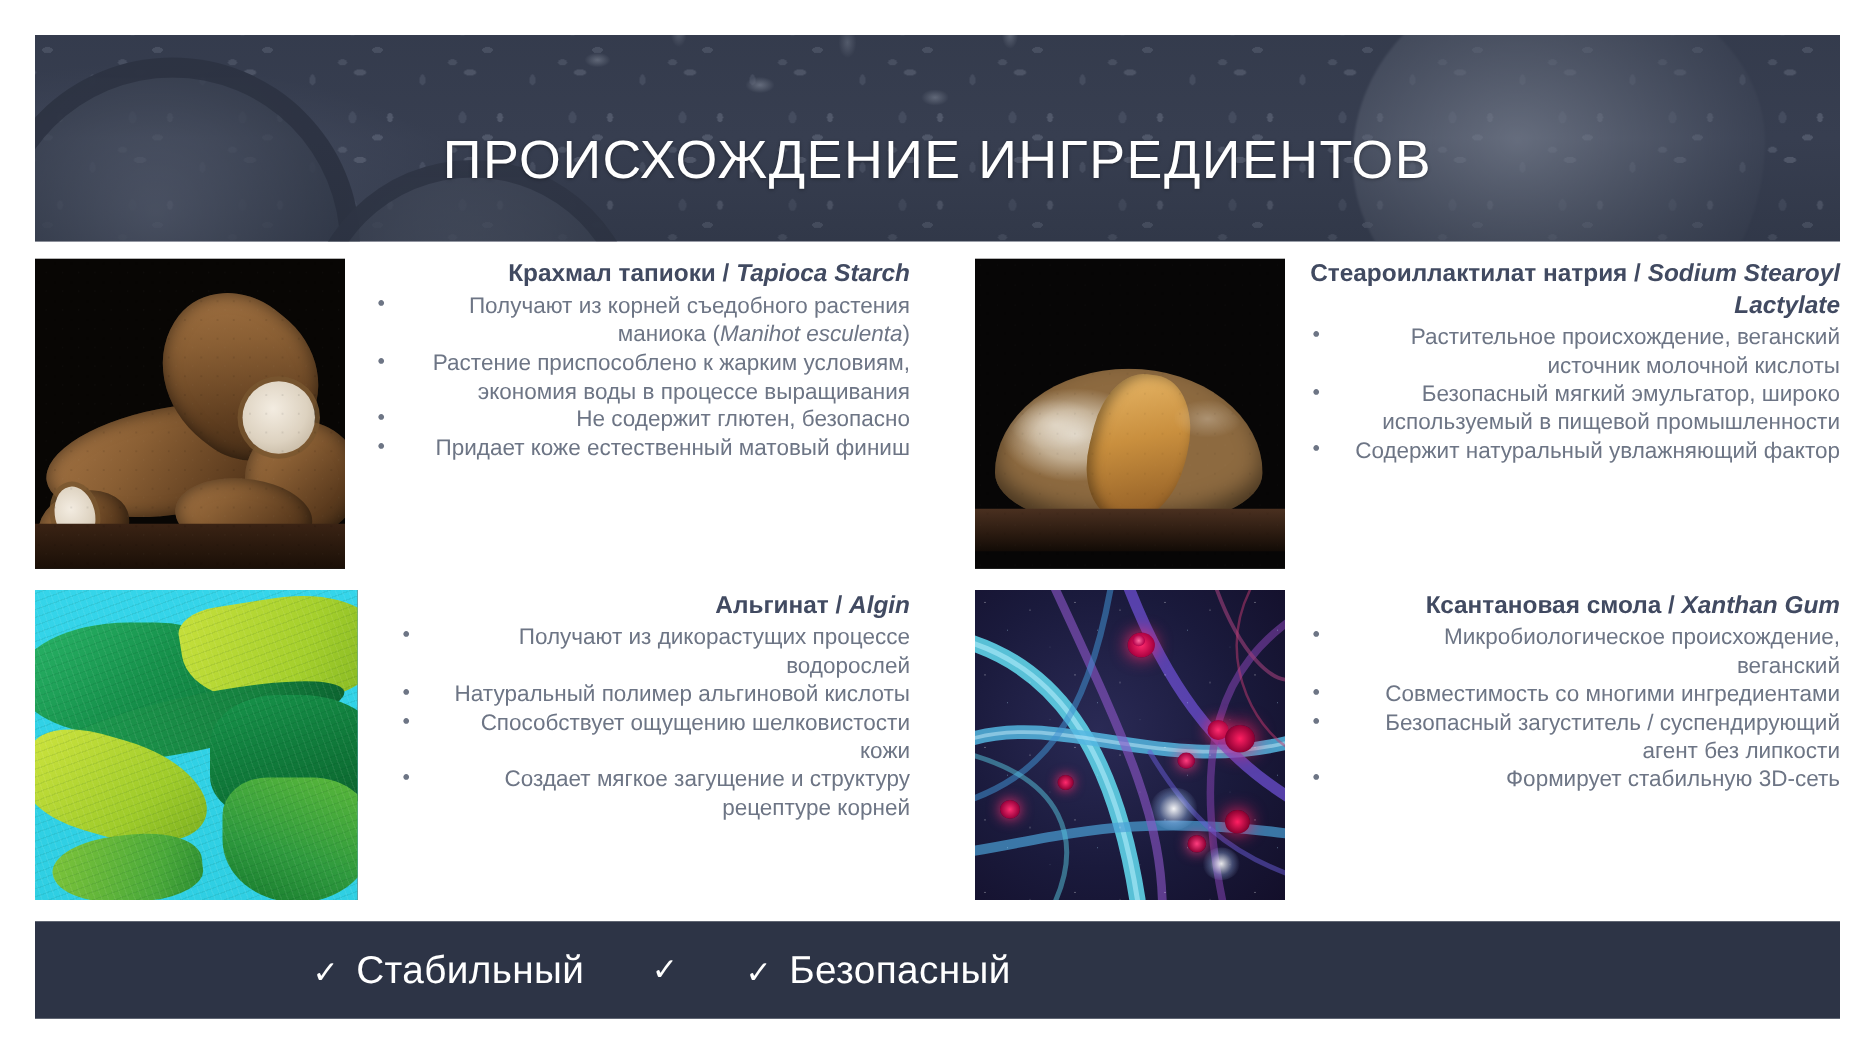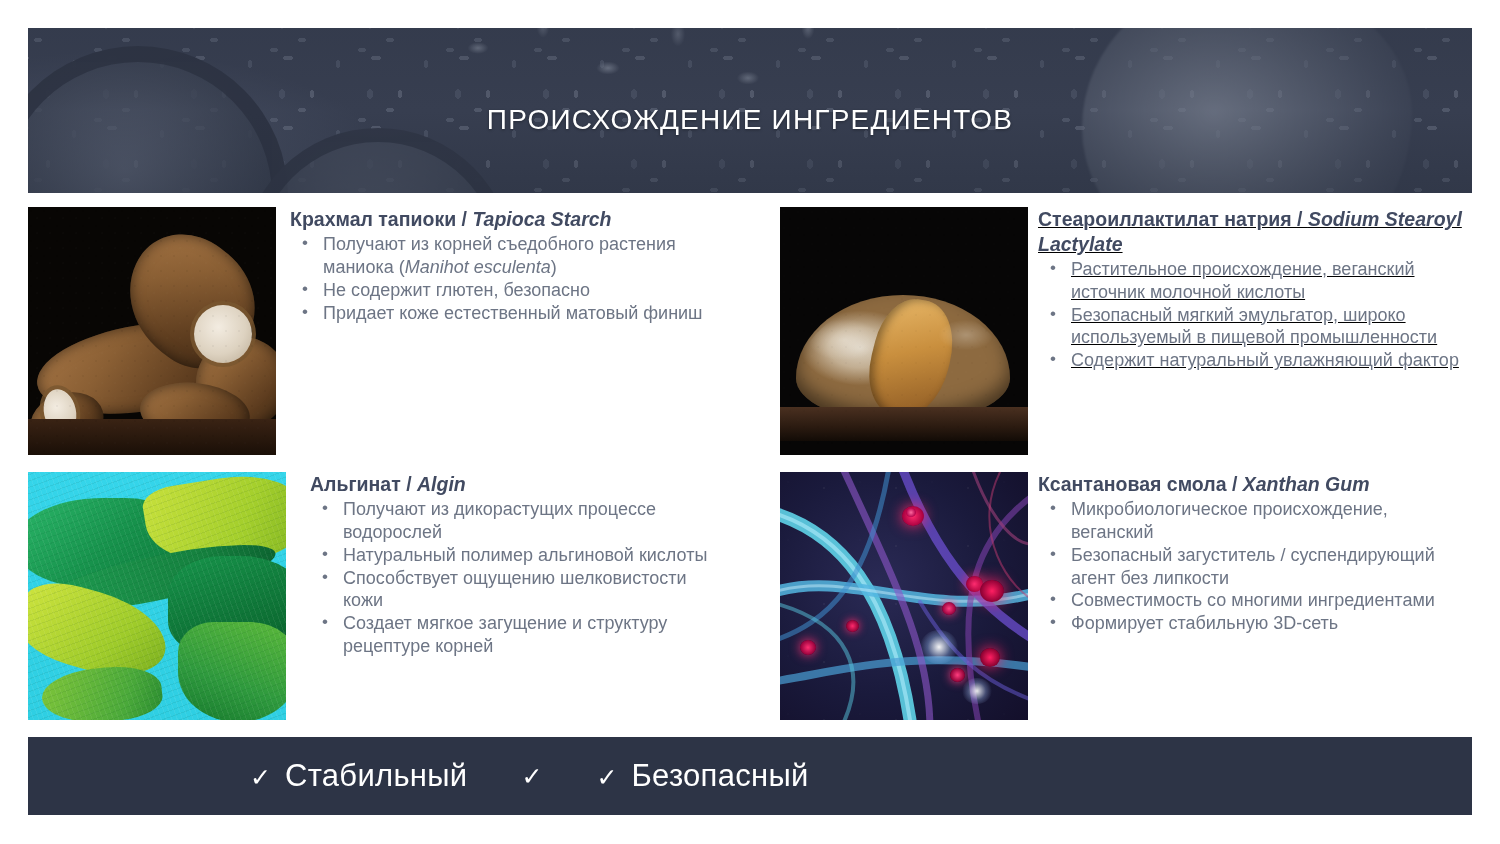--- a/index.html
+++ b/index.html
@@ -70,29 +70,29 @@
       radial-gradient(ellipse 10px 17px at 360px 20px, rgba(190,198,212,.75), transparent 65%);
   }
   .banner-tint {
     position: absolute; inset: 0;
     background: linear-gradient(180deg, rgba(52,59,76,.62) 0%, rgba(57,64,82,.50) 50%, rgba(47,54,70,.66) 100%);
   }
   .banner-title {
     position: absolute; left: 0; right: 0; top: 76px;
     text-align: center;
     color: #ffffff;
-    font-size: 28px;
+    font-size: 43px;
     font-weight: 300;
     letter-spacing: 1.2px;
     white-space: nowrap;
     text-shadow: 0 1px 3px rgba(0,0,0,.35);
   }
 
   
-  .cards { position: absolute; left: 28px; top: 207px; width: 1444px; height: 515px; }
+  .cards { position: absolute; left: 28px; top: 207px; width: 1444px; height: 515px; text-align: right; }
   .card { position: absolute; display: flex; }
   .card-img {
     position: relative; flex: 0 0 auto; overflow: hidden;
     background: #000;
   }
   .card-body { flex: 1 1 auto; padding-left: 12px; }
   .card-title {
     color: #414a61; font-size: 19.5px; font-weight: 700; line-height: 1.28;
     margin-bottom: 1px;
   }
@@ -113,21 +113,21 @@
   #card-sls     { left: 752px; top: 0px;   width: 692px; }
   #card-algin   { left: 0px;   top: 265px; width: 700px; }
   #card-xanthan { left: 752px; top: 265px; width: 692px; }
 
   #card-tapioca .card-img, #card-sls .card-img,
   #card-xanthan .card-img { width: 248px; height: 248px; }
   #card-algin .card-img { width: 258px; height: 248px; }
 
   #card-tapioca .card-body { padding-left: 14px; }
   #card-algin   .card-body { padding-left: 24px; }
-  #card-sls     .card-body { padding-left: 10px; text-decoration: underline; }
+  #card-sls     .card-body { padding-left: 10px; }
   #card-xanthan .card-body { padding-left: 10px; }
 
   
   .ph-cassava { position: absolute; inset: 0; background: #080604; }
   .ph-cassava .root {
     position: absolute; border-radius: 50%;
     background: linear-gradient(135deg, #a97847 0%, #8a5f34 35%, #5e3d1f 70%, #3a2512 100%);
     box-shadow: inset 0 0 14px rgba(0,0,0,.55);
   }
   .ph-cassava .r1 { left: 8px; top: 118px; width: 214px; height: 86px; transform: rotate(-9deg); }
@@ -299,20 +299,21 @@
           <div class="cut c1"></div>
             <div class="cut c2"></div>
           <div class="table"></div>
             <div class="grain"></div>
         </div>
       </div>
       <div class="card-body">
         <div class="card-title"><span>Крахмал тапиоки / </span><i>Tapioca Starch</i></div>
         <ul class="blist">
           <li><span>Получают из корней съедобного растения маниока (</span><i>Manihot esculenta</i><span>)</span></li>
+          <li>Растение приспособлено к жарким условиям, экономия воды в процессе выращивания</li>
           <li>Не содержит глютен, безопасно</li>
           <li>Придает коже естественный матовый финиш</li>
         </ul>
       </div>
     </div>
 
     <div class="card" id="card-sls">
       <div class="card-img">
         <div class="ph-bread">
           <div class="loaf"></div>
@@ -388,22 +389,22 @@
           <div class="glowpt" style="left:170px;top:196px;width:15px;height:14px;background:radial-gradient(circle,#ff3d7f,#8d0034 70%,transparent 100%);box-shadow:0 0 10px #ff3d7f;"></div>
           <div class="glowpt" style="left:126px;top:36px;width:10px;height:9px;background:radial-gradient(circle,#ff6aa0,#b3004a 70%,transparent 100%);"></div>
           <div class="glowpt" style="left:140px;top:158px;width:38px;height:34px;background:radial-gradient(circle,rgba(255,255,255,.95),rgba(160,200,255,.35) 45%,transparent 75%);"></div>
           <div class="glowpt" style="left:182px;top:206px;width:30px;height:26px;background:radial-gradient(circle,rgba(255,255,255,.9),rgba(170,200,255,.3) 45%,transparent 75%);"></div>
         </div>
       </div>
       <div class="card-body">
         <div class="card-title"><span>Ксантановая смола / </span><i>Xanthan Gum</i></div>
         <ul class="blist">
           <li>Микробиологическое происхождение, веганский</li>
+          <li>Совместимость со многими ингредиентами</li>
           <li>Безопасный загуститель / суспендирующий агент без липкости</li>
-          <li>Совместимость со многими ингредиентами</li>
           <li>Формирует стабильную 3D-сеть</li>
         </ul>
       </div>
     </div>
 
   </div>
 
   <div class="footer">
     <div class="footer-inner">
       <div class="pill">

